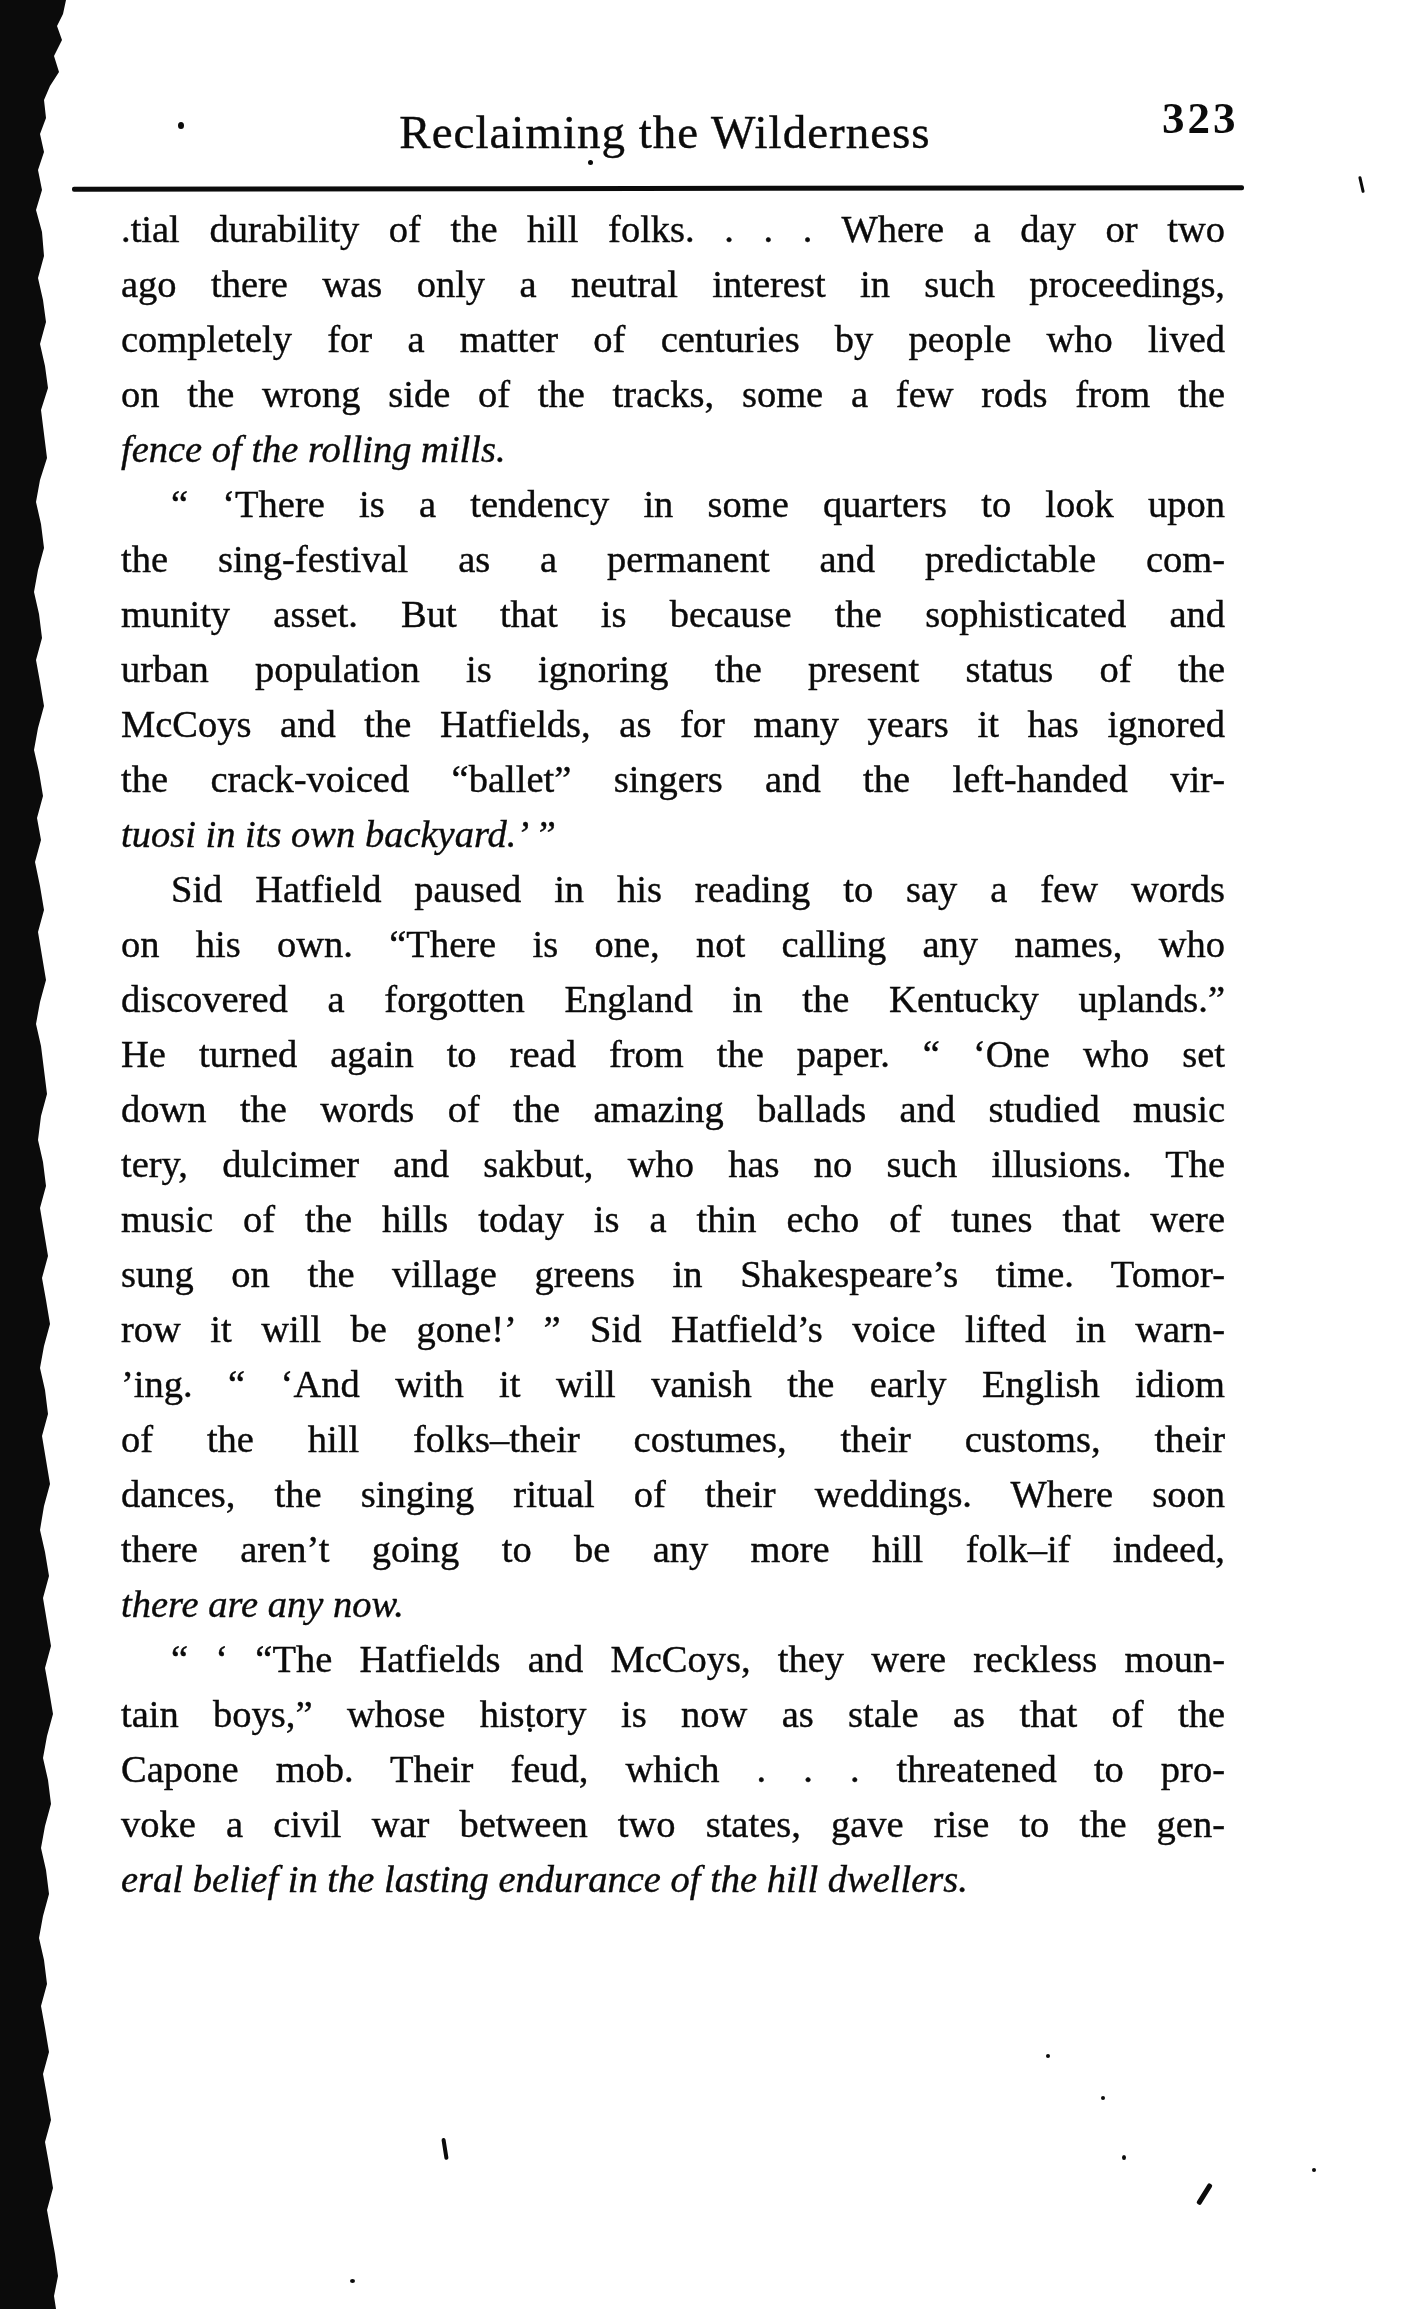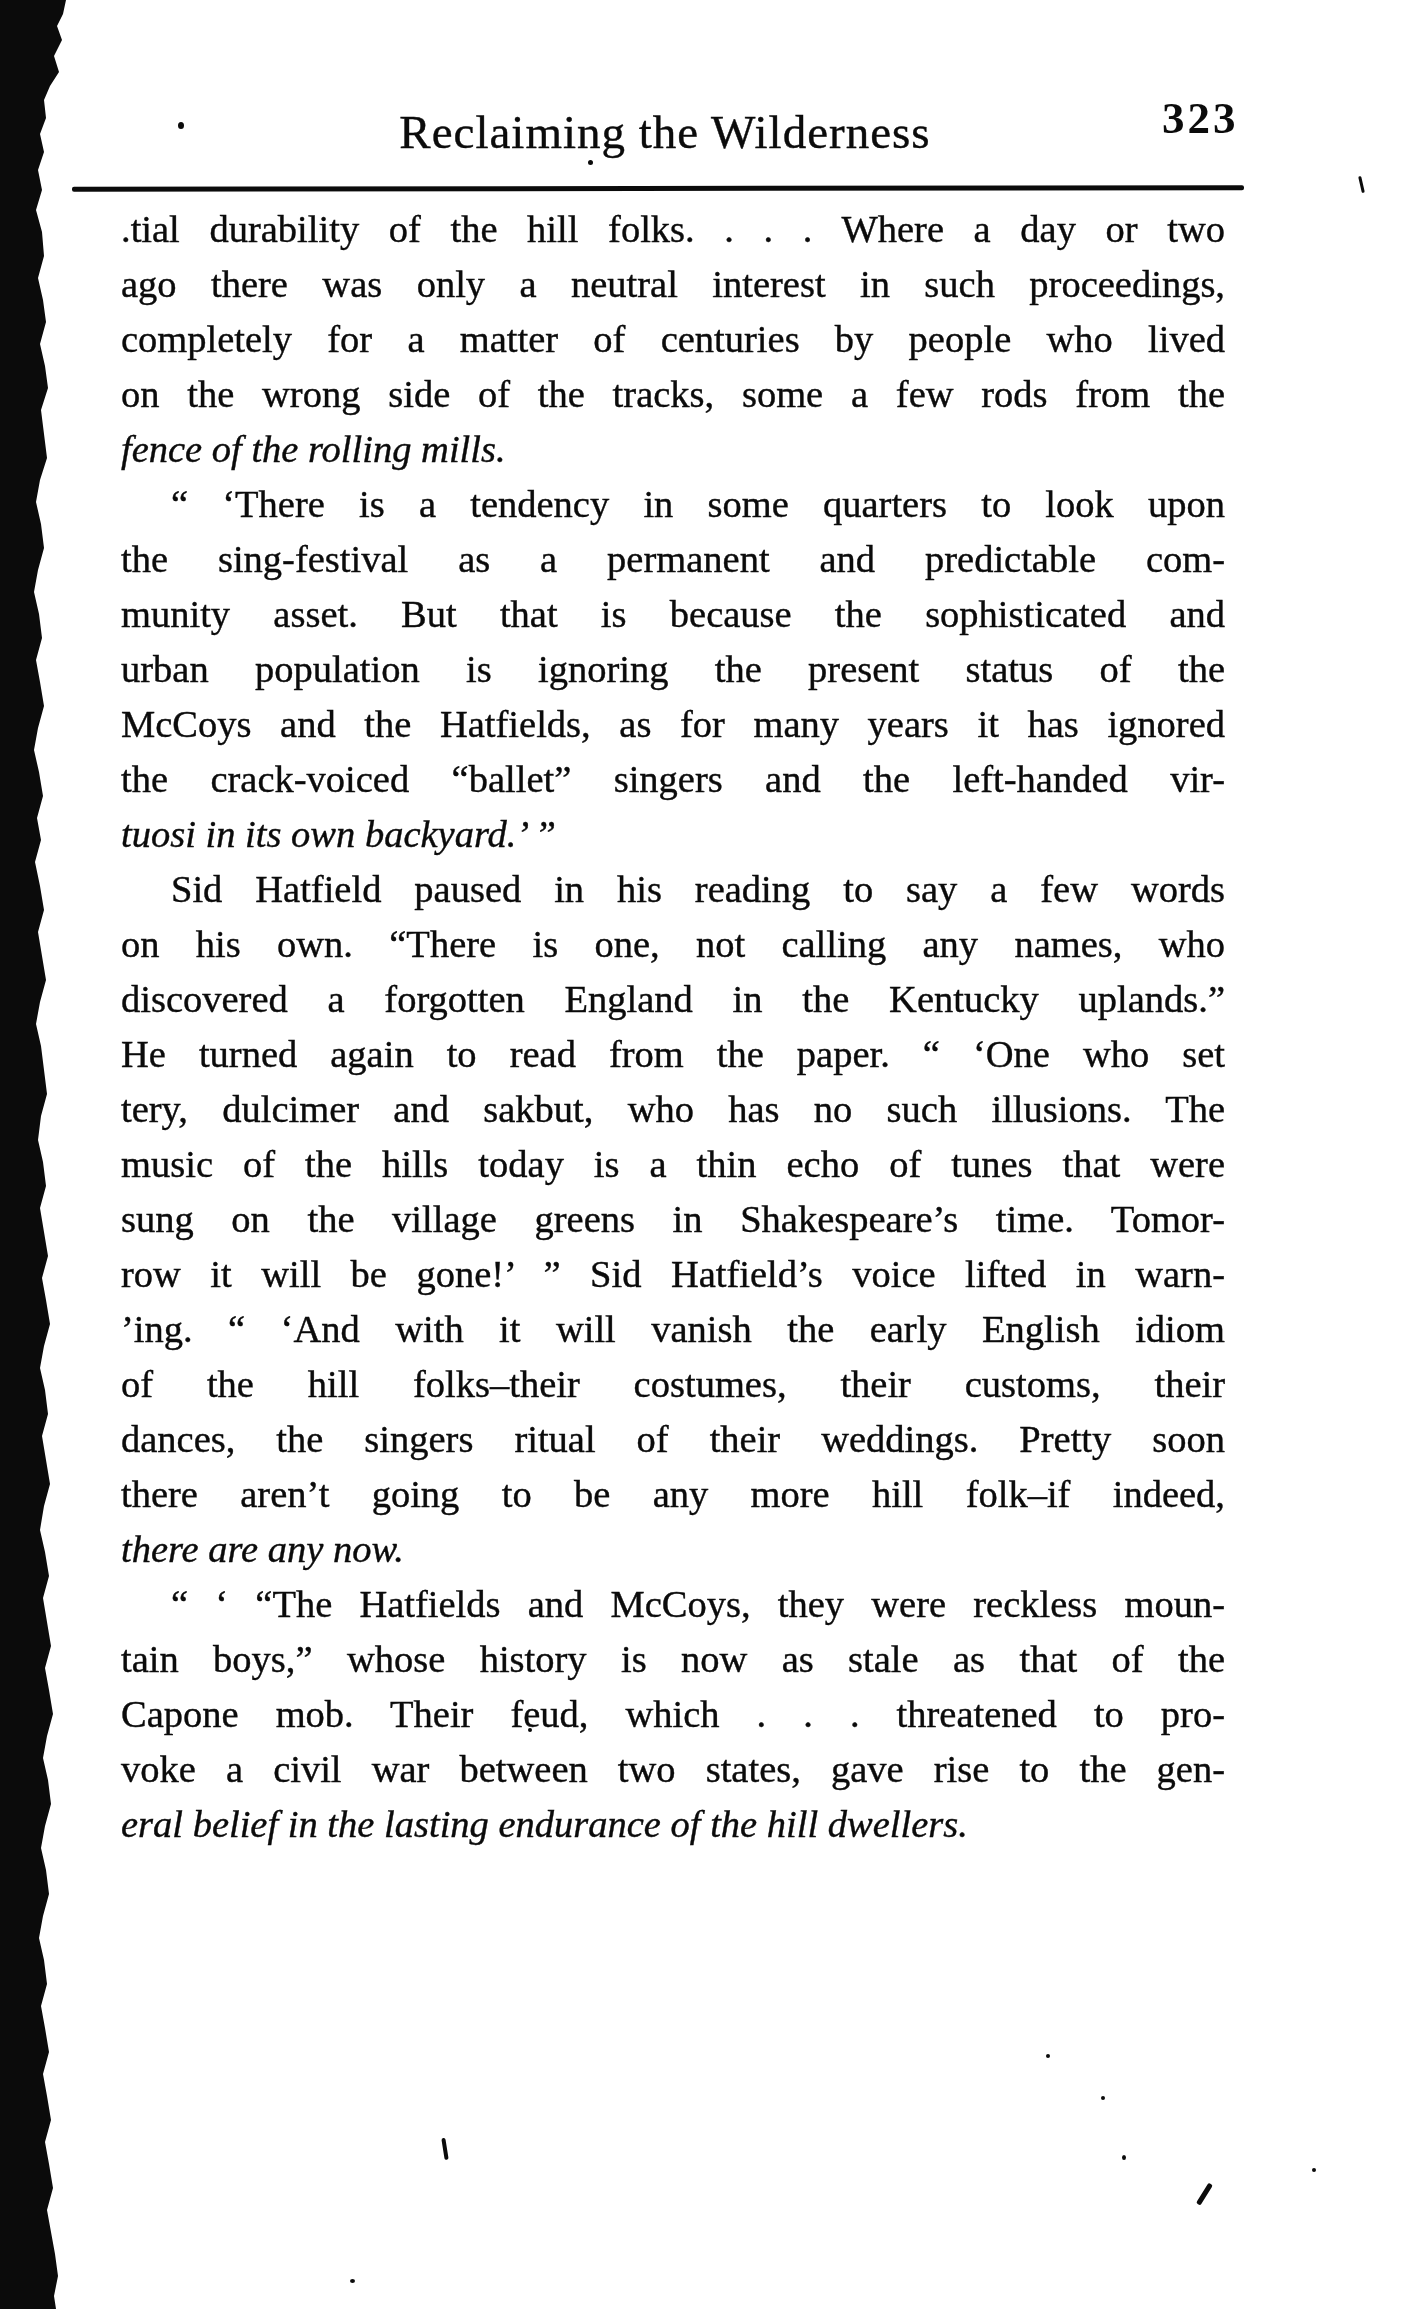--- a/index.html
+++ b/index.html
@@ -100,27 +100,28 @@
       <div class="line">the sing-festival as a permanent and predictable com-</div>
       <div class="line">munity asset. But that is because the sophisticated and</div>
       <div class="line">urban population is ignoring the present status of the</div>
       <div class="line">McCoys and the Hatfields, as for many years it has ignored</div>
       <div class="line">the crack-voiced “ballet” singers and the left-handed vir-</div>
       <div class="line noj">tuosi in its own backyard.’ ”</div>
       <div class="line indent">Sid Hatfield paused in his reading to say a few words</div>
       <div class="line">on his own. “There is one, not calling any names, who</div>
       <div class="line">discovered a forgotten England in the Kentucky uplands.”</div>
       <div class="line">He turned again to read from the paper. “ ‘One who set</div>
+      <div class="line">down the words of the amazing ballads and studied music</div>
       <div class="line">tery, dulcimer and sakbut, who has no such illusions. The</div>
       <div class="line">music of the hills today is a thin echo of tunes that were</div>
       <div class="line">sung on the village greens in Shakespeare’s time. Tomor-</div>
       <div class="line">row it will be gone!’ ” Sid Hatfield’s voice lifted in warn-</div>
       <div class="line">’ing. “ ‘And with it will vanish the early English idiom</div>
       <div class="line">of the hill folks–their costumes, their customs, their</div>
-      <div class="line">dances, the singers ritual of their weddings. Pretty soon</div>
+      <div class="line">dances, the singing ritual of their weddings. Where soon</div>
       <div class="line">there aren’t going to be any more hill folk–if indeed,</div>
       <div class="line noj">there are any now.</div>
       <div class="line indent">“ ‘ “The Hatfields and McCoys, they were reckless moun-</div>
       <div class="line">tain boys,” whose history is now as stale as that of the</div>
       <div class="line">Capone mob. Their feud, which . . . threatened to pro-</div>
       <div class="line">voke a civil war between two states, gave rise to the gen-</div>
       <div class="line noj">eral belief in the lasting endurance of the hill dwellers.</div>
     </div>
 
   <div class="speck sp1"></div>

